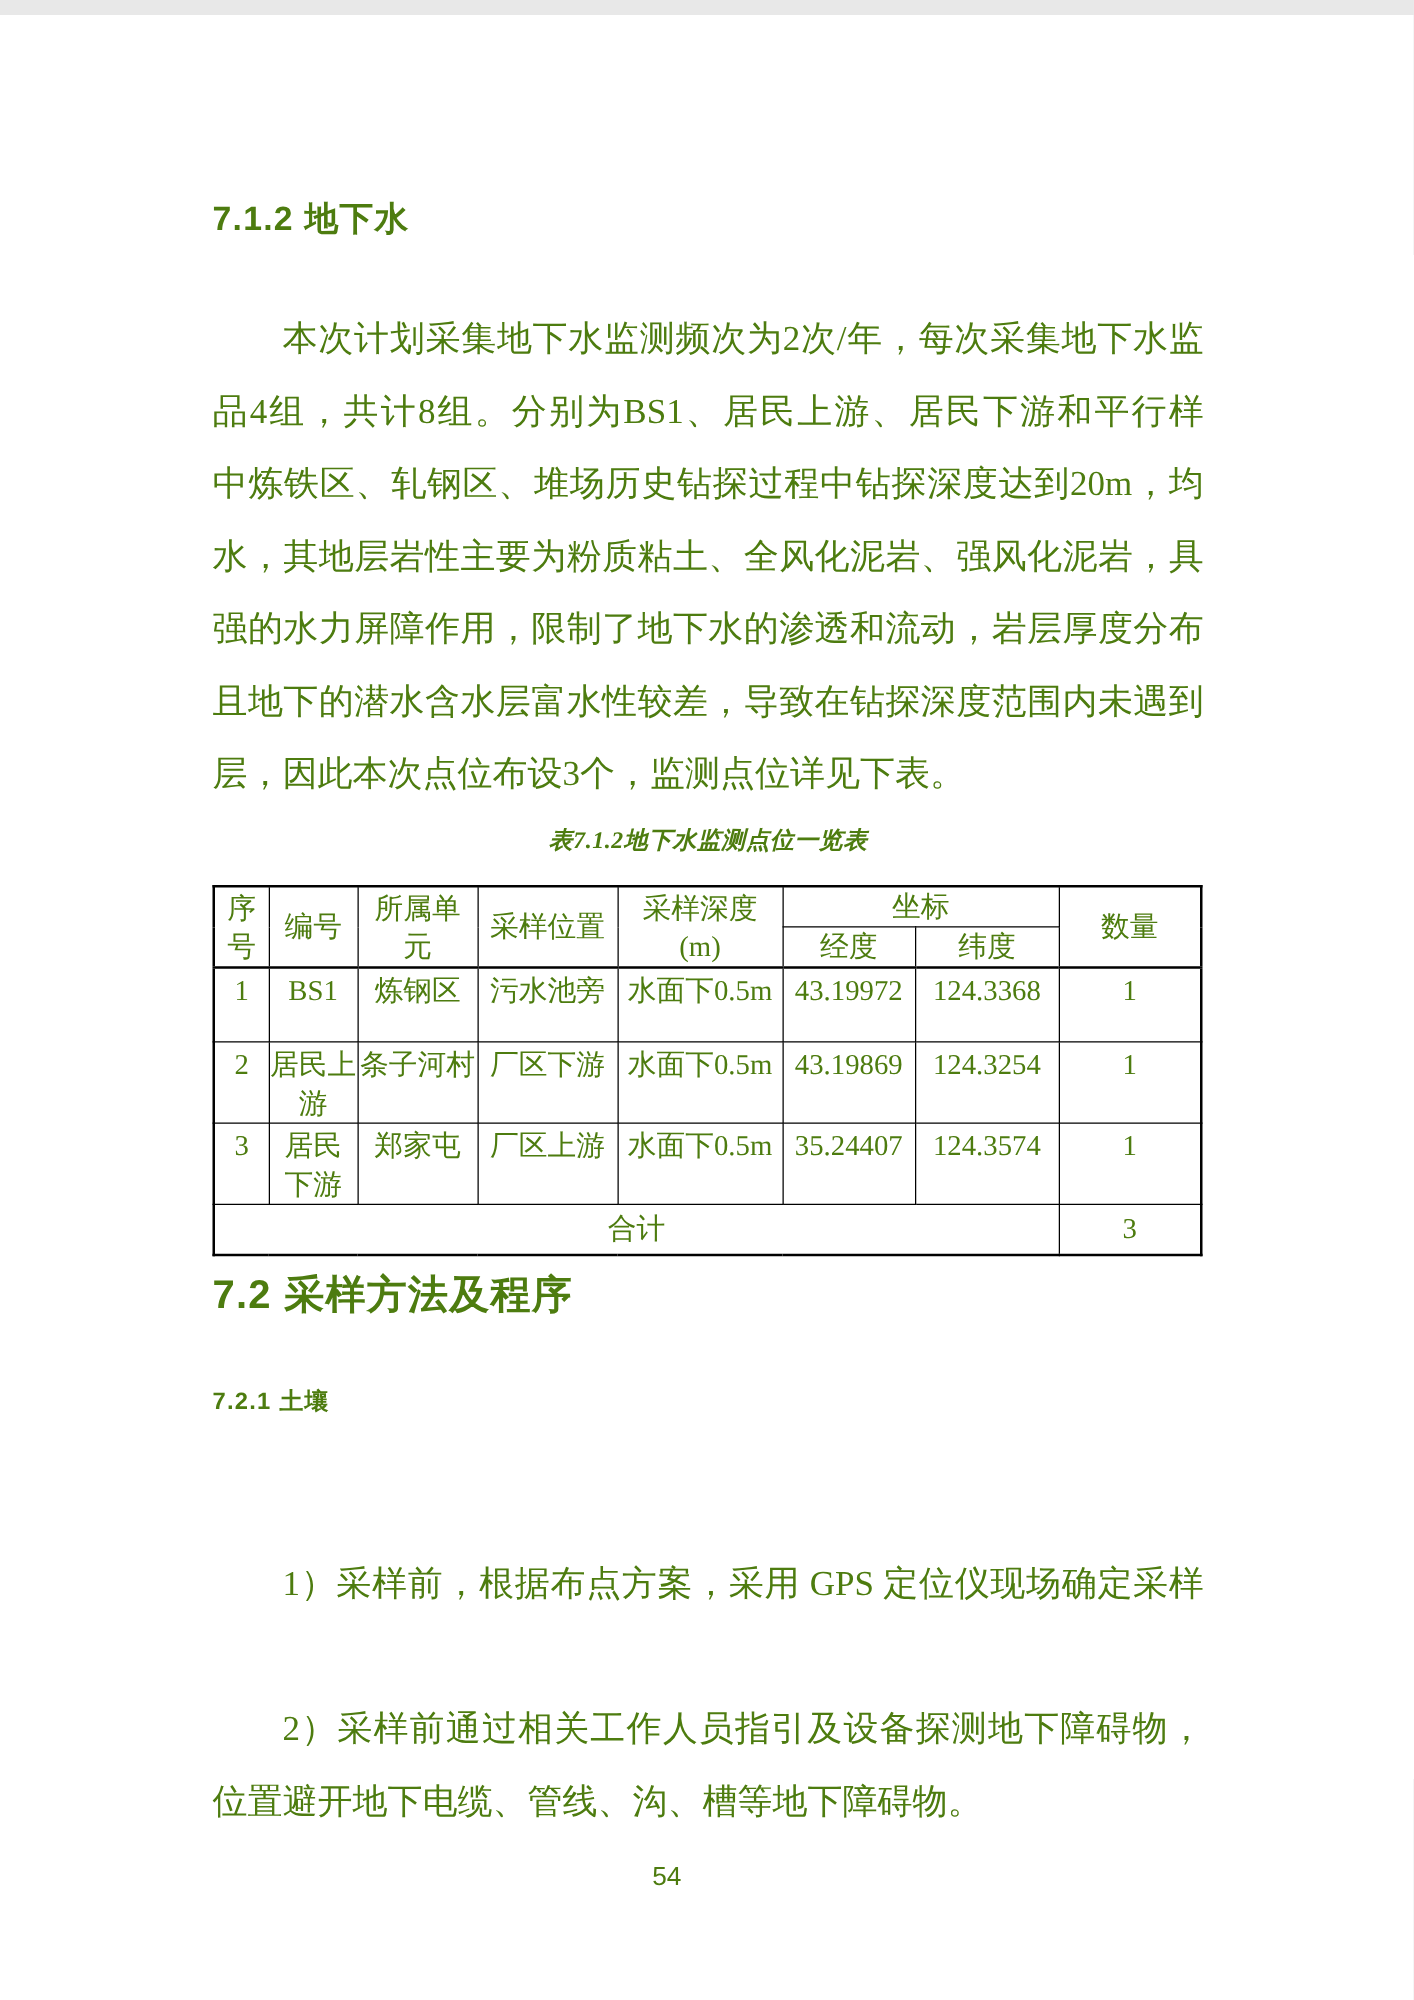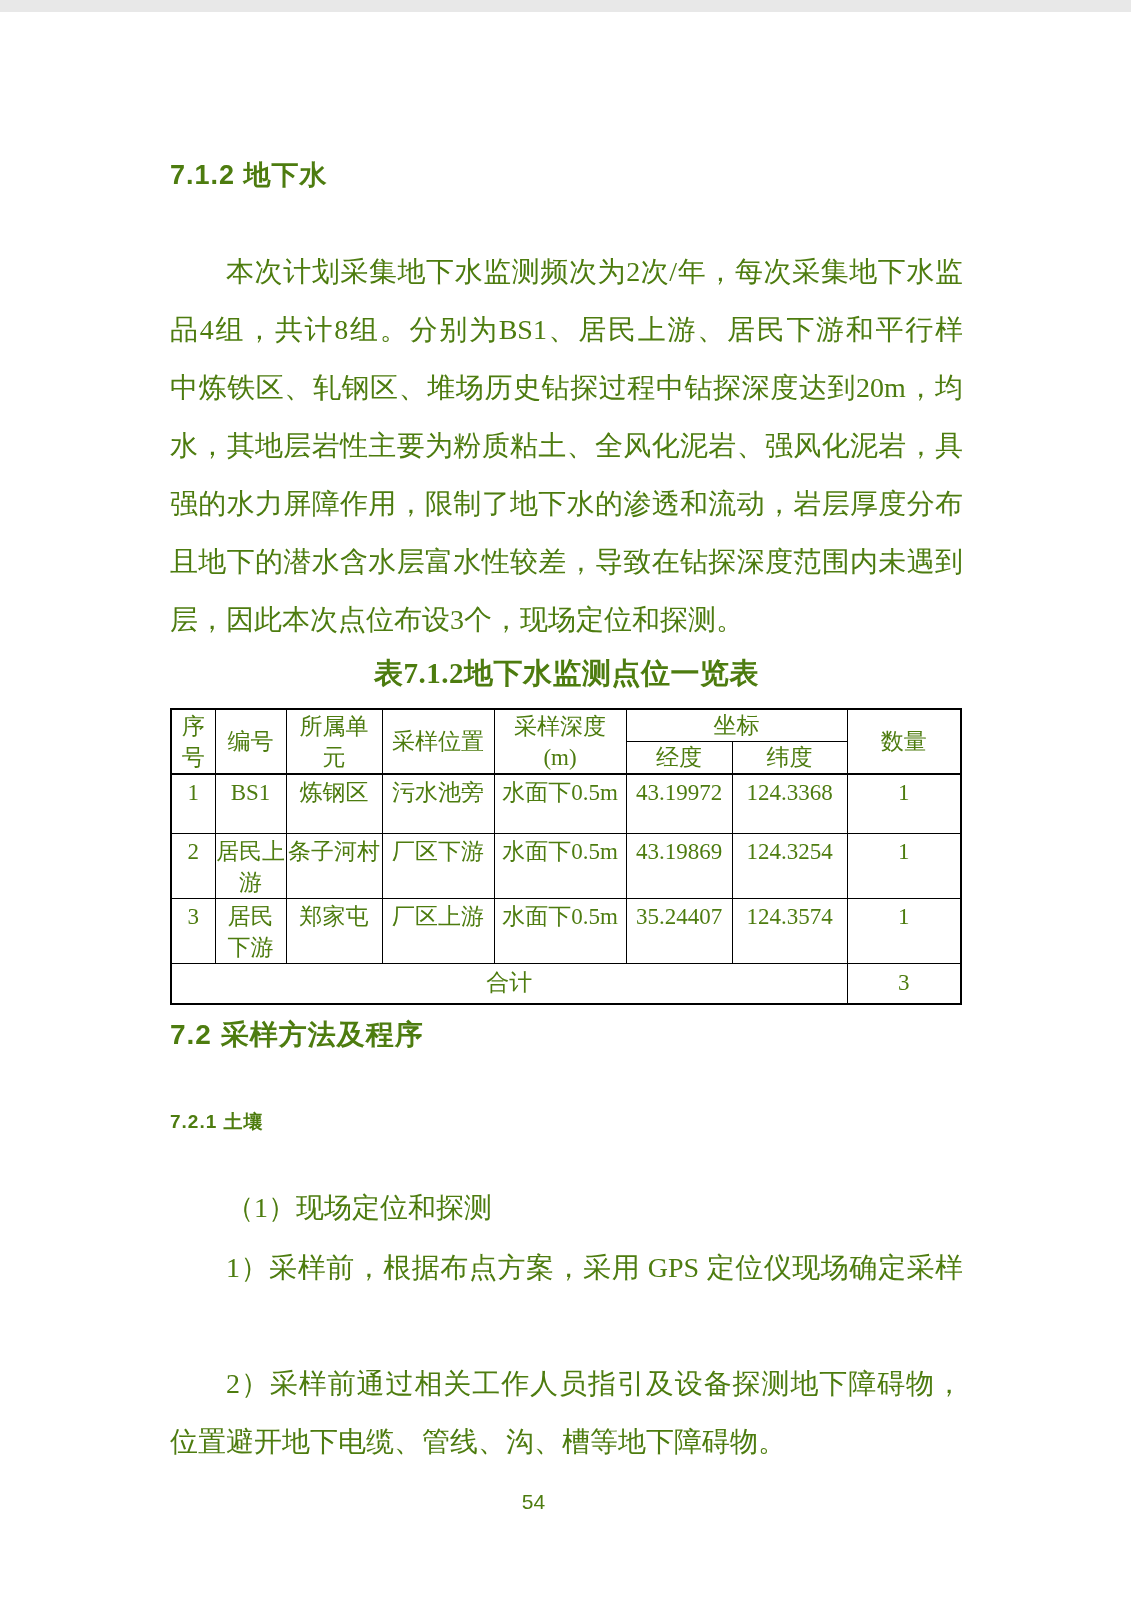--- a/index.html
+++ b/index.html
@@ -17,37 +17,38 @@
   .content { position: absolute; left: 170px; width: 793px; }
 
   .h-sans {
     font-family: "Liberation Sans", "DejaVu Sans", sans-serif;
     font-weight: bold;
     font-size: 27px;
     line-height: 34px;
     letter-spacing: 1px;
   }
   #heading-712 { top: 146px; }
-  #heading-72  { top: 1006px; font-size: 28px; }
+  #heading-72  { top: 1006px; font-size: 32px; }
   #heading-721 { top: 1093px; font-size: 19px; }
 
   .para { font-size: 28px; line-height: 58px; }
   #para-groundwater { top: 231px; }
   .pline { text-align: justify; text-align-last: justify; height: 58px; overflow: hidden; }
   .pline-first { text-indent: 2em; }
   .pline-last { text-align: left; text-align-last: left; }
   .indent2 { text-indent: 2em; }
 
   #table-title {
     top: 641px;
     text-align: center;
     font-weight: bold;
-    font-size: 29px;
+    font-size: 19px;
     line-height: 40px;
     letter-spacing: 0.5px;
+    font-style: italic;
   }
 
   #monitor-table-wrap { top: 696px; }
   table.monitor {
     width: 790px;
     border-collapse: collapse;
     table-layout: fixed;
     border: 2px solid #000;
     font-size: 23px;
   }
@@ -96,21 +97,21 @@
 
   <div class="content h-sans" id="heading-712">7.1.2 地下水</div>
 
   <div class="content para" id="para-groundwater">
     <div class="pline pline-first">本次计划采集地下水监测频次为2次/年，每次采集地下水监测样</div>
     <div class="pline">品4组，共计8组。分别为BS1、居民上游、居民下游和平行样品；其</div>
     <div class="pline">中炼铁区、轧钢区、堆场历史钻探过程中钻探深度达到20m，均未见</div>
     <div class="pline">水，其地层岩性主要为粉质粘土、全风化泥岩、强风化泥岩，具有较</div>
     <div class="pline">强的水力屏障作用，限制了地下水的渗透和流动，岩层厚度分布不均</div>
     <div class="pline">且地下的潜水含水层富水性较差，导致在钻探深度范围内未遇到含水</div>
-    <div class="pline pline-last">层，因此本次点位布设3个，现场定位和探测。</div>
+    <div class="pline pline-last">层，因此本次点位布设3个，监测点位详见下表。</div>
   </div>
 
   <div class="content" id="table-title">表7.1.2地下水监测点位一览表</div>
 
   <div class="content" id="monitor-table-wrap">
     <table class="monitor">
       <colgroup>
         <col style="width:44px">
           <col style="width:71px">
           <col style="width:96px">
@@ -178,23 +179,20 @@
           <td>3</td>
         </tr>
       </tfoot>
     </table>
   </div>
 
   <div class="content h-sans" id="heading-72">7.2 采样方法及程序</div>
 
   <div class="content h-sans" id="heading-721">7.2.1 土壤</div>
 
-  <div class="content para" id="para-soil-intro">
-    <div class="pline pline-last indent2">（1）现场定位和探测</div>
-  </div>
 
   <div class="content para" id="para-soil-1">
     <div class="pline indent2">1）采样前，根据布点方案，采用 GPS 定位仪现场确定采样点</div>
   </div>
 
   <div class="content para" id="para-soil-2">
     <div class="pline indent2">2）采样前通过相关工作人员指引及设备探测地下障碍物，采样</div>
     <div class="pline pline-last">位置避开地下电缆、管线、沟、槽等地下障碍物。</div>
   </div>
 

